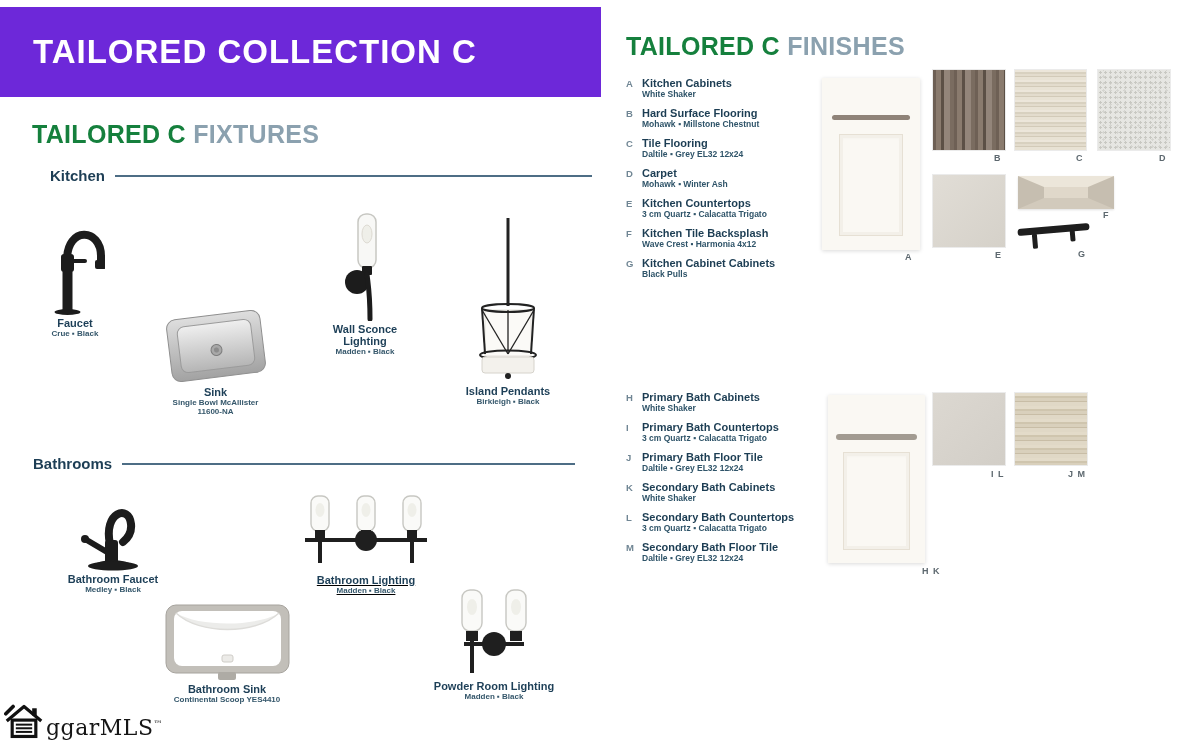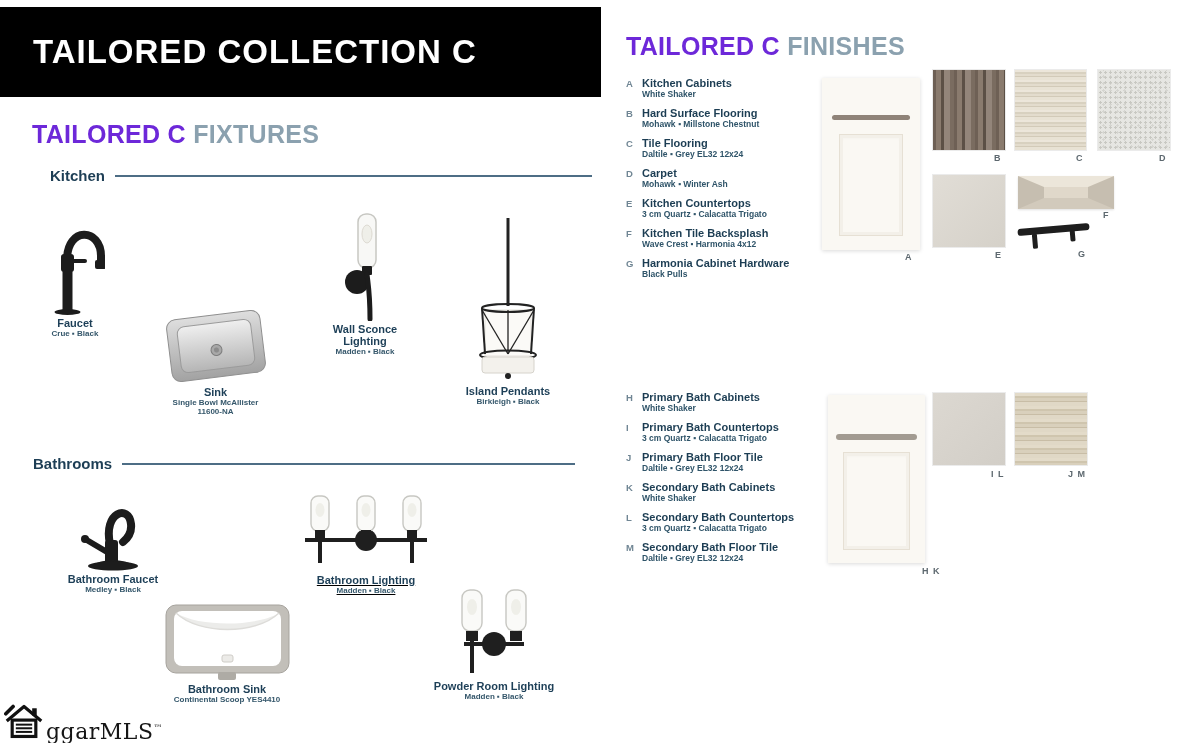--- a/index.html
+++ b/index.html
@@ -5,25 +5,25 @@
   html,body{margin:0;padding:0;}
   body{
     width:1182px;height:743px;position:relative;overflow:hidden;
     background:#ffffff;
     font-family:"Liberation Sans", sans-serif;
     -webkit-font-smoothing:antialiased;
   }
   .abs{position:absolute;}
 
   
-  .banner{left:0;top:7px;width:601px;height:90px;background:#000000;display:flex;align-items:center;}
+  .banner{left:0;top:7px;width:601px;height:90px;background:#6d28d9;display:flex;align-items:center;}
   .banner-title{color:#ffffff;font-size:33px;font-weight:700;letter-spacing:1px;padding-left:33px;white-space:nowrap;}
 
   .panel-title{font-size:25px;font-weight:800;letter-spacing:.3px;white-space:nowrap;}
-  .panel-title .t-dark{color:#6d28d9;}
+  .panel-title .t-dark{color:#15803d;}
   .panel-title .t-light{color:#8ba1af;}
   .fixtures-title{left:32px;top:120px;text-align:right;}
   .finishes-title{left:626px;top:32px;}
 
   .section-head{display:flex;align-items:center;gap:10px;}
   .section-label{font-size:15px;font-weight:700;color:#1d3e55;white-space:nowrap;}
   .section-rule{flex:1;height:2px;background:#4d6d85;}
   .kitchen-head{left:50px;top:167px;width:542px;}
   .bath-head{left:33px;top:455px;width:542px;}
 
@@ -74,21 +74,21 @@
     box-sizing:border-box;width:96px;height:33px;
     background:#e0d8ca;
     border-style:solid;
     border-width:11px 26px 11px 26px;
     border-color:#ece6da #c6beb0 #d2cabc #c6beb0;
     box-shadow:0 1px 2px rgba(0,0,0,.12);
   }
 
   
   .logo{left:4px;top:702px;display:flex;align-items:flex-end;gap:2px;}
-  .logo-text{font-family:"DejaVu Serif", serif;font-size:22px;color:#151515;line-height:24px;letter-spacing:.5px;}
+  .logo-text{font-family:"DejaVu Serif", serif;font-size:22px;color:#151515;line-height:32px;letter-spacing:.5px;}
   .logo-tm{font-size:9px;color:#151515;vertical-align:super;}
 </style>
 </head>
 <body>
 
 <div class="abs banner">
   <div class="banner-title">TAILORED COLLECTION C</div>
 </div>
 
 <div class="abs panel-title fixtures-title">
@@ -318,21 +318,21 @@
   <div class="fin-item">
     <div class="fin-letter">F</div>
     <div>
         <div class="fin-name">Kitchen Tile Backsplash</div>
     <div class="fin-detail">Wave Crest ▪ Harmonia 4x12</div>
       </div>
   </div>
   <div class="fin-item">
     <div class="fin-letter">G</div>
     <div>
-        <div class="fin-name">Harmonia Cabinet Hardware</div>
+        <div class="fin-name">Kitchen Cabinet Cabinets</div>
     <div class="fin-detail">Black Pulls</div>
       </div>
   </div>
 </div>
 
 <div class="abs fin-list" style="left:626px;top:391px;">
   <div class="fin-item">
     <div class="fin-letter">H</div>
     <div>
         <div class="fin-name">Primary Bath Cabinets</div>

